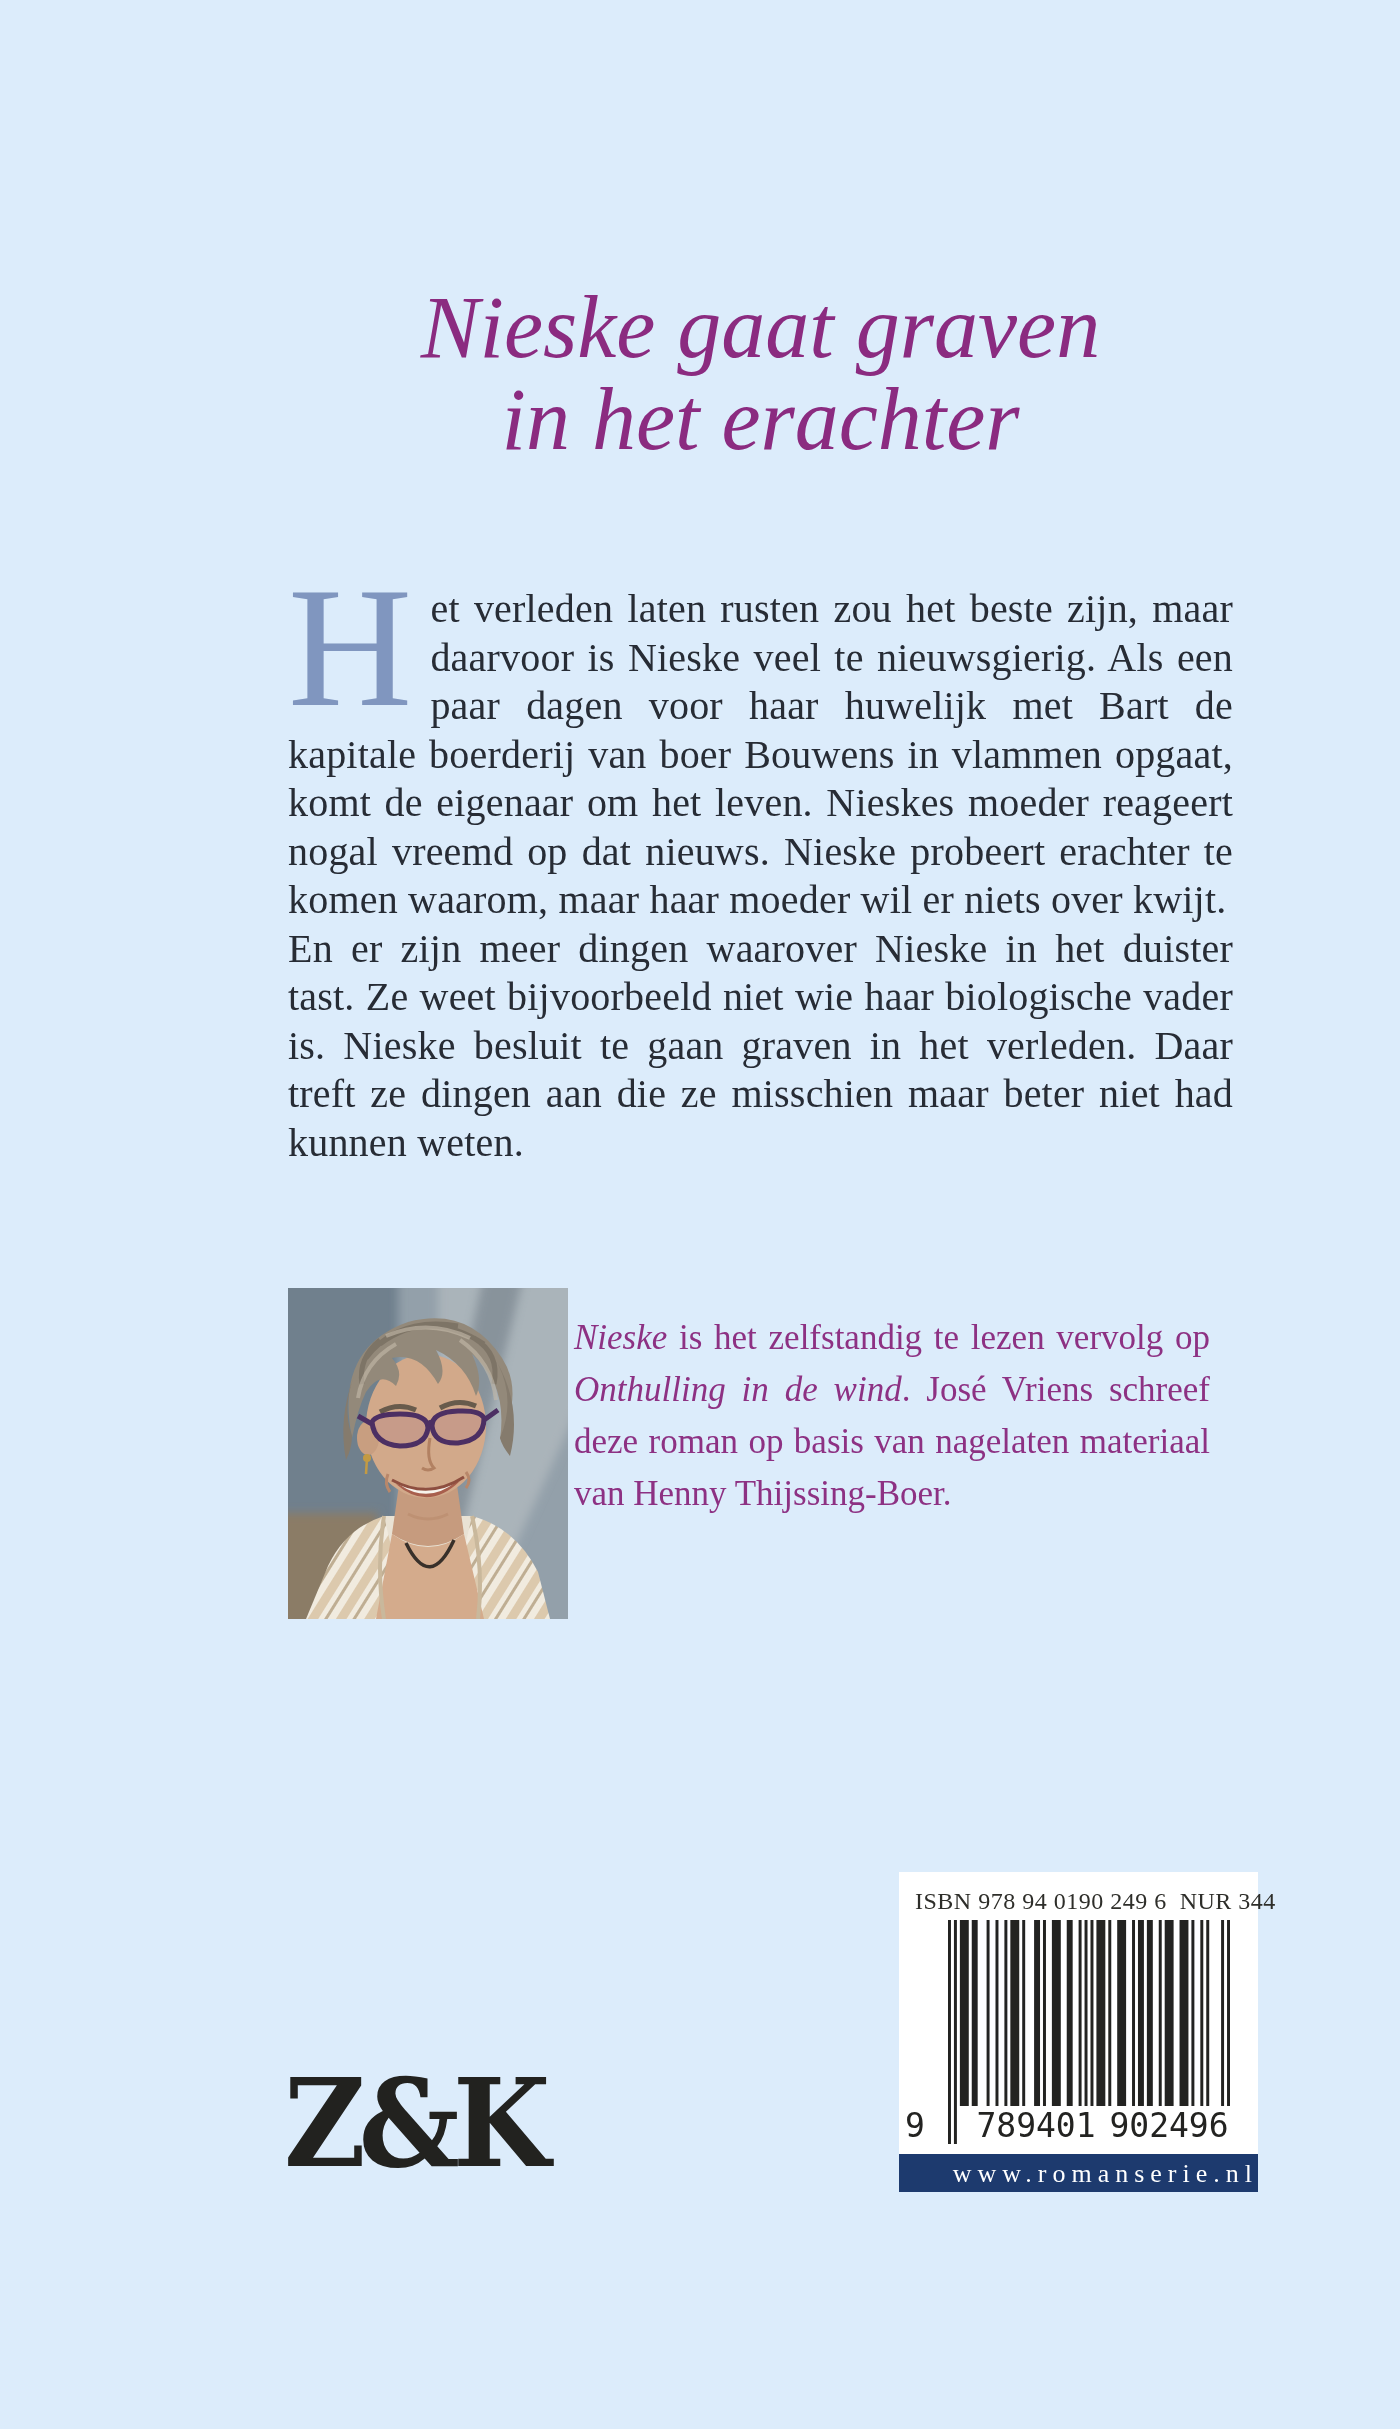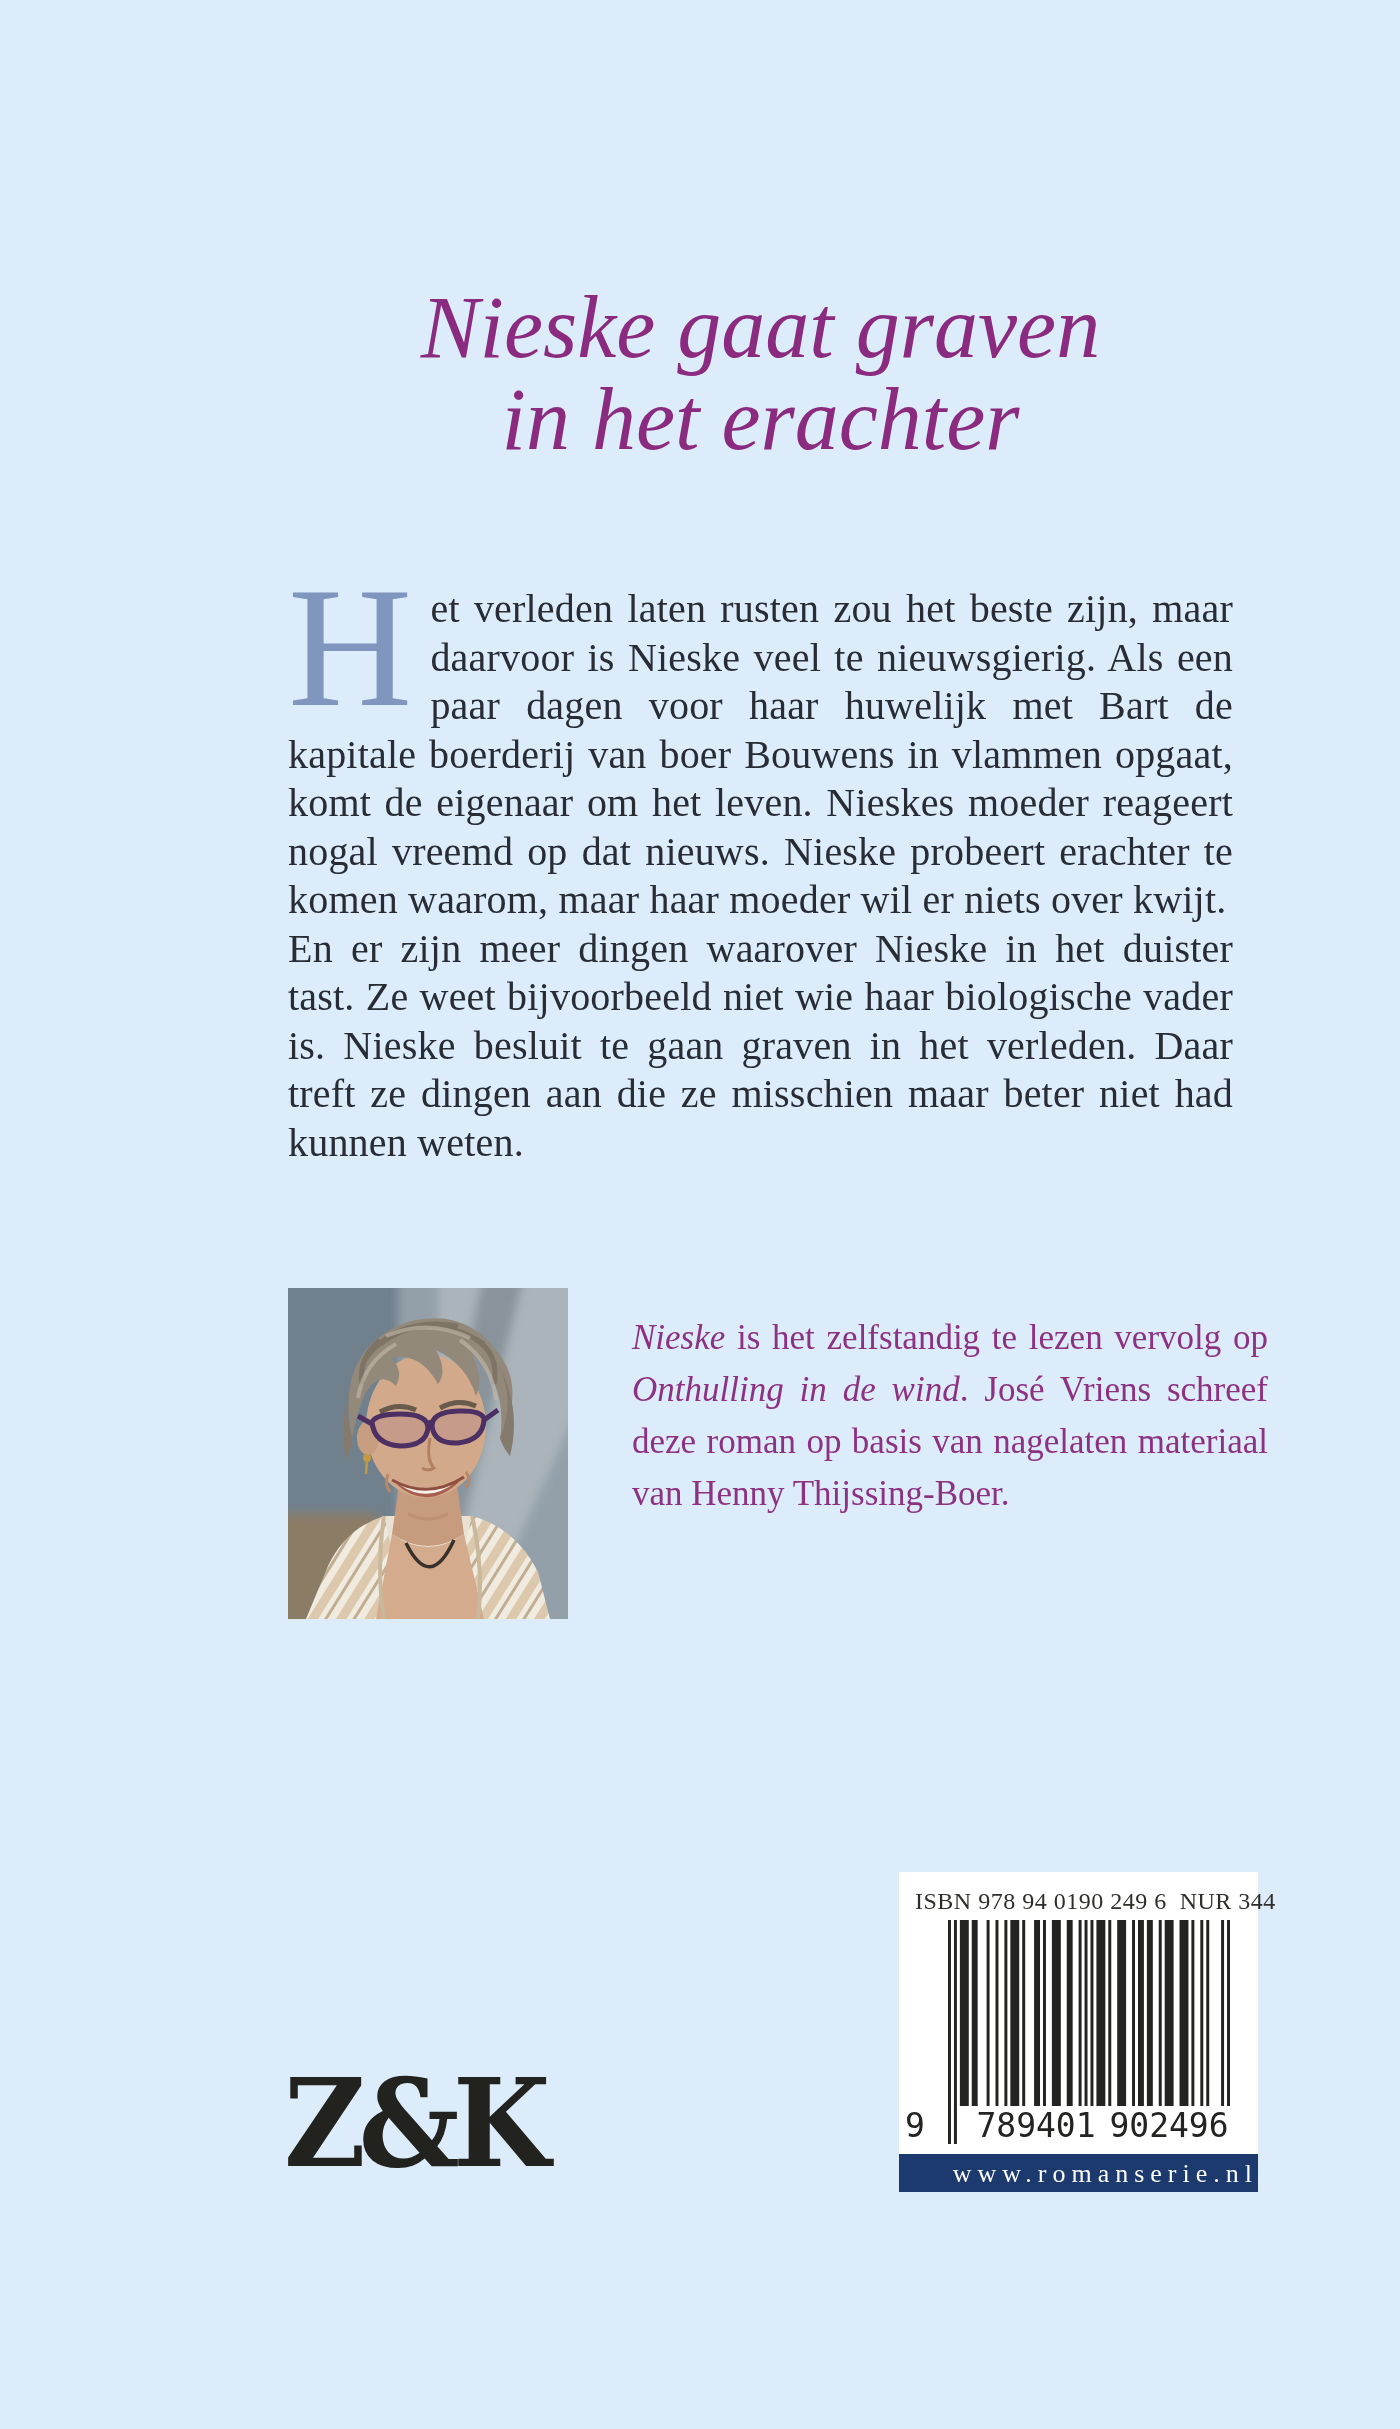--- a/index.html
+++ b/index.html
@@ -23,21 +23,21 @@
   }
   .synopsis p { margin:0; }
   .drop-cap {
     float:left; font-size:172px; line-height:120px; height:142px;
     margin:2px 18px 0 0; color:var(--c-dropcap,#8096bf);
   }
   
   .author-photo { position:absolute; left:288px; top:1288px; width:280px; height:331px; display:block; }
   
   .author-note {
-    position:absolute; left:632px; top:1312px; width:636px;
+    position:absolute; left:574px; top:1312px; width:636px;
     font-size:35px; line-height:52px; color:var(--c-note,#8d3183);
     text-align:justify;
     font-family:Liberation Serif, serif;
   }
   .author-note .it { font-style:italic; }
   
   .publisher-logo {
     position:absolute; left:284px; top:2068px;
     font-family:"DejaVu Serif", serif; font-weight:bold;
     font-size:112px; line-height:104px; letter-spacing:-7px;

